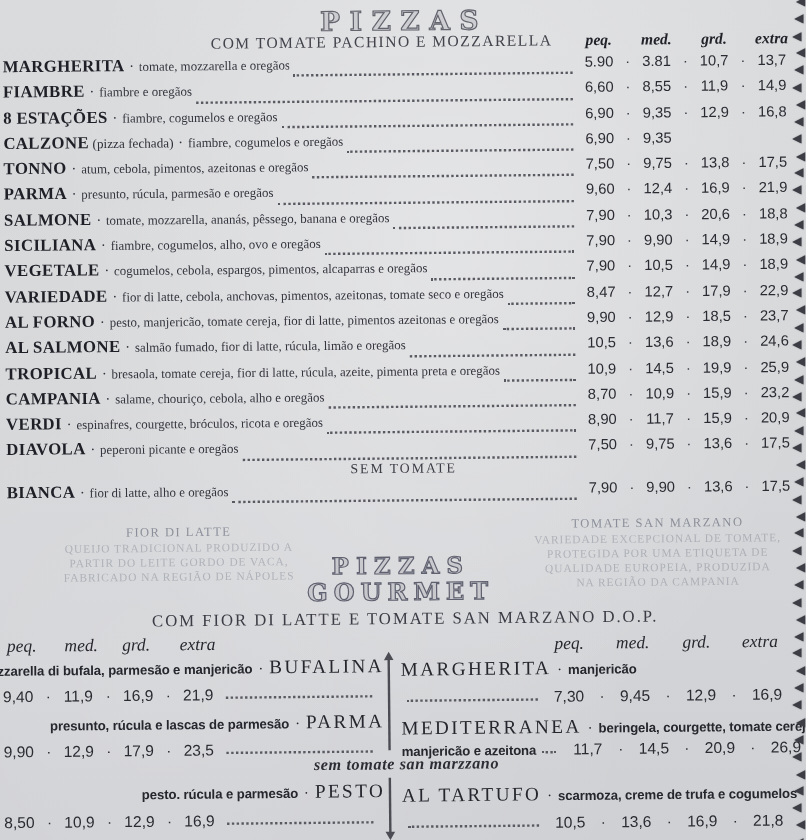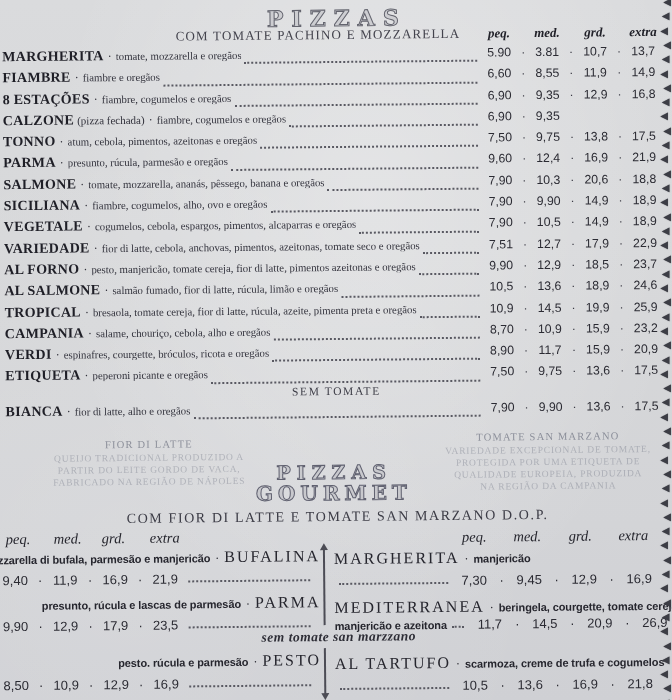--- a/index.html
+++ b/index.html
@@ -260,21 +260,21 @@
             <span class="price">18,9</span>
         </span>
       </div>
         <div class="row">
         <span class="rname">VARIEDADE</span>
 
         <span class="rsep">·</span>
         <span class="rdesc">fior di latte, cebola, anchovas, pimentos, azeitonas, tomate seco e oregãos</span>
         <span class="leader"></span>
         <span class="prices">
-          <span class="price">7,51</span>
+          <span class="price">8,47</span>
             <span class="sep">·</span>
             <span class="price">12,7</span>
             <span class="sep">·</span>
             <span class="price">17,9</span>
             <span class="sep">·</span>
             <span class="price">22,9</span>
         </span>
       </div>
         <div class="row">
         <span class="rname">AL FORNO</span>
@@ -350,21 +350,21 @@
           <span class="price">8,90</span>
             <span class="sep">·</span>
             <span class="price">11,7</span>
             <span class="sep">·</span>
             <span class="price">15,9</span>
             <span class="sep">·</span>
             <span class="price">20,9</span>
         </span>
       </div>
         <div class="row">
-        <span class="rname">ETIQUETA</span>
+        <span class="rname">DIAVOLA</span>
 
         <span class="rsep">·</span>
         <span class="rdesc">peperoni picante e oregãos</span>
         <span class="leader"></span>
         <span class="prices">
           <span class="price">7,50</span>
             <span class="sep">·</span>
             <span class="price">9,75</span>
             <span class="sep">·</span>
             <span class="price">13,6</span>

